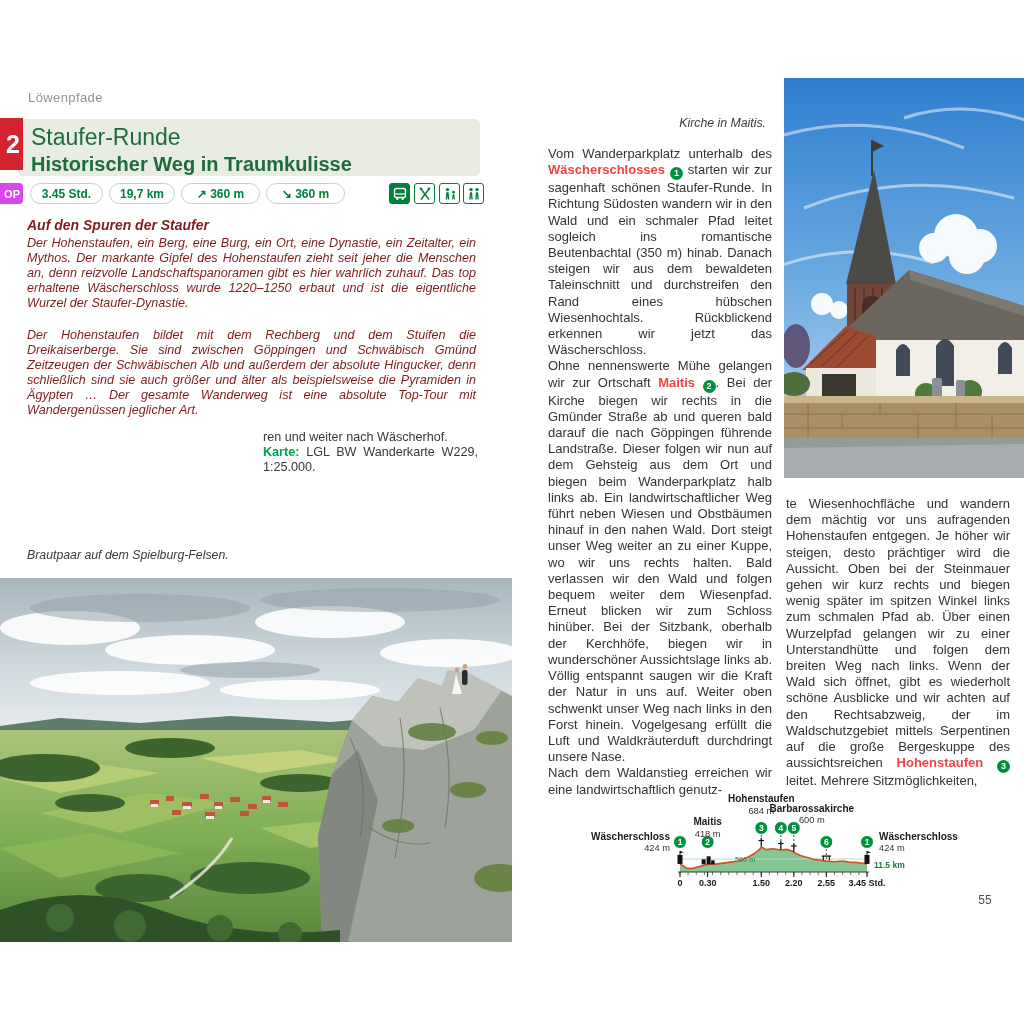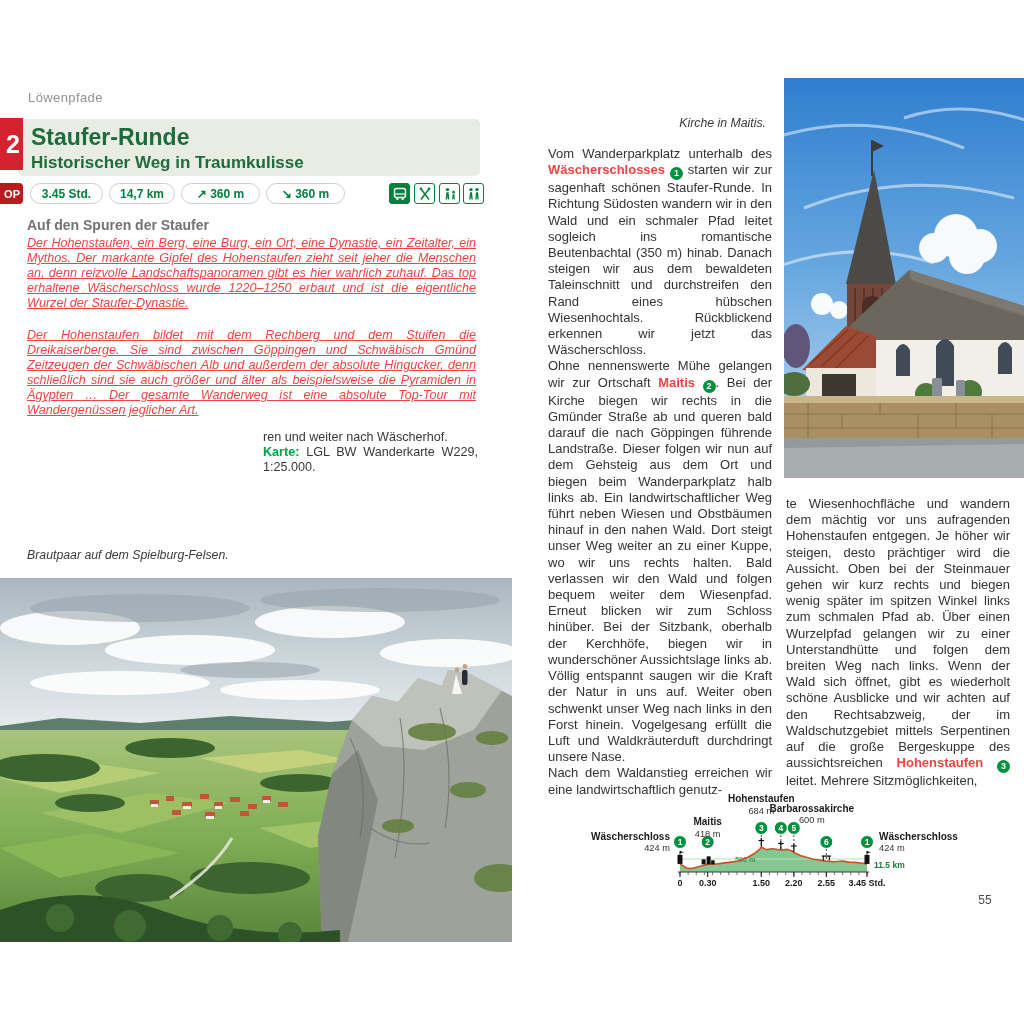--- a/index.html
+++ b/index.html
@@ -3,33 +3,33 @@
 <meta charset="utf-8">
 <style>
   html,body{margin:0;padding:0;background:#d8d8d8;}
   .page{position:relative;width:1024px;height:1024px;background:#ffffff;
         font-family:"Liberation Sans",sans-serif;overflow:hidden;margin:0 auto;}
   .abs{position:absolute;}
   .kicker{font-size:13px;color:#8f948f;letter-spacing:.4px;}
   .band{background:#e9ece3;border-radius:5px;}
   .route-num{background:#d2232f;color:#fff;font-weight:bold;font-size:25px;
              display:flex;align-items:center;justify-content:flex-end;padding-right:3px;}
-  .top-badge{background:#b91c1c;color:#fff;font-weight:bold;font-size:11px;
+  .top-badge{background:#d946ef;color:#fff;font-weight:bold;font-size:11px;
              display:flex;align-items:center;justify-content:flex-end;padding-right:3px;
              border-radius:0 4px 4px 0;}
-  .title{font-size:23px;font-weight:bold;color:#1e6b3c;line-height:1.05;}
-  .subtitle{font-size:17px;font-weight:bold;color:#1e6b3c;}
+  .title{font-size:23px;font-weight:normal;color:#1e6b3c;line-height:1.05;}
+  .subtitle{font-size:20px;font-weight:bold;color:#1e6b3c;}
   .pill{border:1.5px solid #c6d2c2;border-radius:11px;color:#00813c;font-weight:bold;
         font-size:12px;display:flex;align-items:center;justify-content:center;height:21px;
         box-sizing:border-box;background:#fff;}
   .icon-box{width:21px;height:21px;border:1.5px solid #00813c;border-radius:3px;
             box-sizing:border-box;display:flex;align-items:center;justify-content:center;background:#fff;}
   .icon-box.filled{background:#00813c;}
-  .intro-h{font-size:14px;font-weight:bold;color:#737373;}
-  .intro{font-size:12.6px;font-style:italic;color:#ef4444;line-height:15.1px;text-align:justify;text-decoration:underline;}
+  .intro-h{font-size:14px;font-weight:bold;font-style:italic;color:#7f1d1d;}
+  .intro{font-size:12.6px;font-style:italic;color:#7f1d1d;line-height:15.1px;text-align:justify;}
   .infocol{font-size:12.6px;color:#383838;line-height:15px;text-align:justify;}
   .infocol .entry{margin:0;}
   .lbl{color:#00a14b;font-weight:bold;}
   .cap{font-size:12.3px;font-style:italic;color:#3a3a3a;}
   .body-col{font-size:13px;color:#333;line-height:16.2px;text-align:justify;}
   .seg-link{color:#ef4444;font-weight:bold;}
   .mk{display:inline-flex;width:13px;height:13px;border-radius:50%;background:#00913f;color:#fff;
       font-size:9px;font-weight:bold;align-items:center;justify-content:center;
       vertical-align:-2px;line-height:13px;}
   .pagenum{font-size:12px;color:#4c4c4c;}
@@ -42,21 +42,21 @@
 
   <div class="abs kicker" style="left:28px;top:90px;">Löwenpfade</div>
 
   <div class="abs band" style="left:18px;top:119px;width:462px;height:57px;"></div>
   <div class="abs route-num" style="left:0;top:118px;width:20px;height:52px;">2</div>
   <div class="abs title" style="left:31px;top:125px;">Staufer-Runde</div>
   <div class="abs subtitle" style="left:31px;top:153px;">Historischer Weg in Traumkulisse</div>
 
   <div class="abs top-badge" style="left:0;top:183px;width:20px;height:21px;">OP</div>
   <div class="abs pill" style="left:30px;top:183px;width:73px;">3.45 Std.</div>
-  <div class="abs pill" style="left:109px;top:183px;width:66px;">14,7 km</div>
+  <div class="abs pill" style="left:109px;top:183px;width:66px;">19,7 km</div>
   <div class="abs pill" style="left:181px;top:183px;width:79px;">↗ 360 m</div>
   <div class="abs pill" style="left:266px;top:183px;width:79px;">↘ 360 m</div>
 
   <div class="abs icon-box filled" style="left:389px;top:183px;">
     <svg width="16" height="16" viewBox="0 0 16 16">
       <rect x="2.5" y="2.5" width="11" height="9" rx="2" fill="none" stroke="#fff" stroke-width="1.4"></rect>
       <line x1="3" y1="8" x2="13" y2="8" stroke="#fff" stroke-width="1.2"></line>
       <circle cx="5.3" cy="12.8" r="1.2" fill="#fff"></circle>
         <circle cx="10.7" cy="12.8" r="1.2" fill="#fff"></circle>
     </svg>

